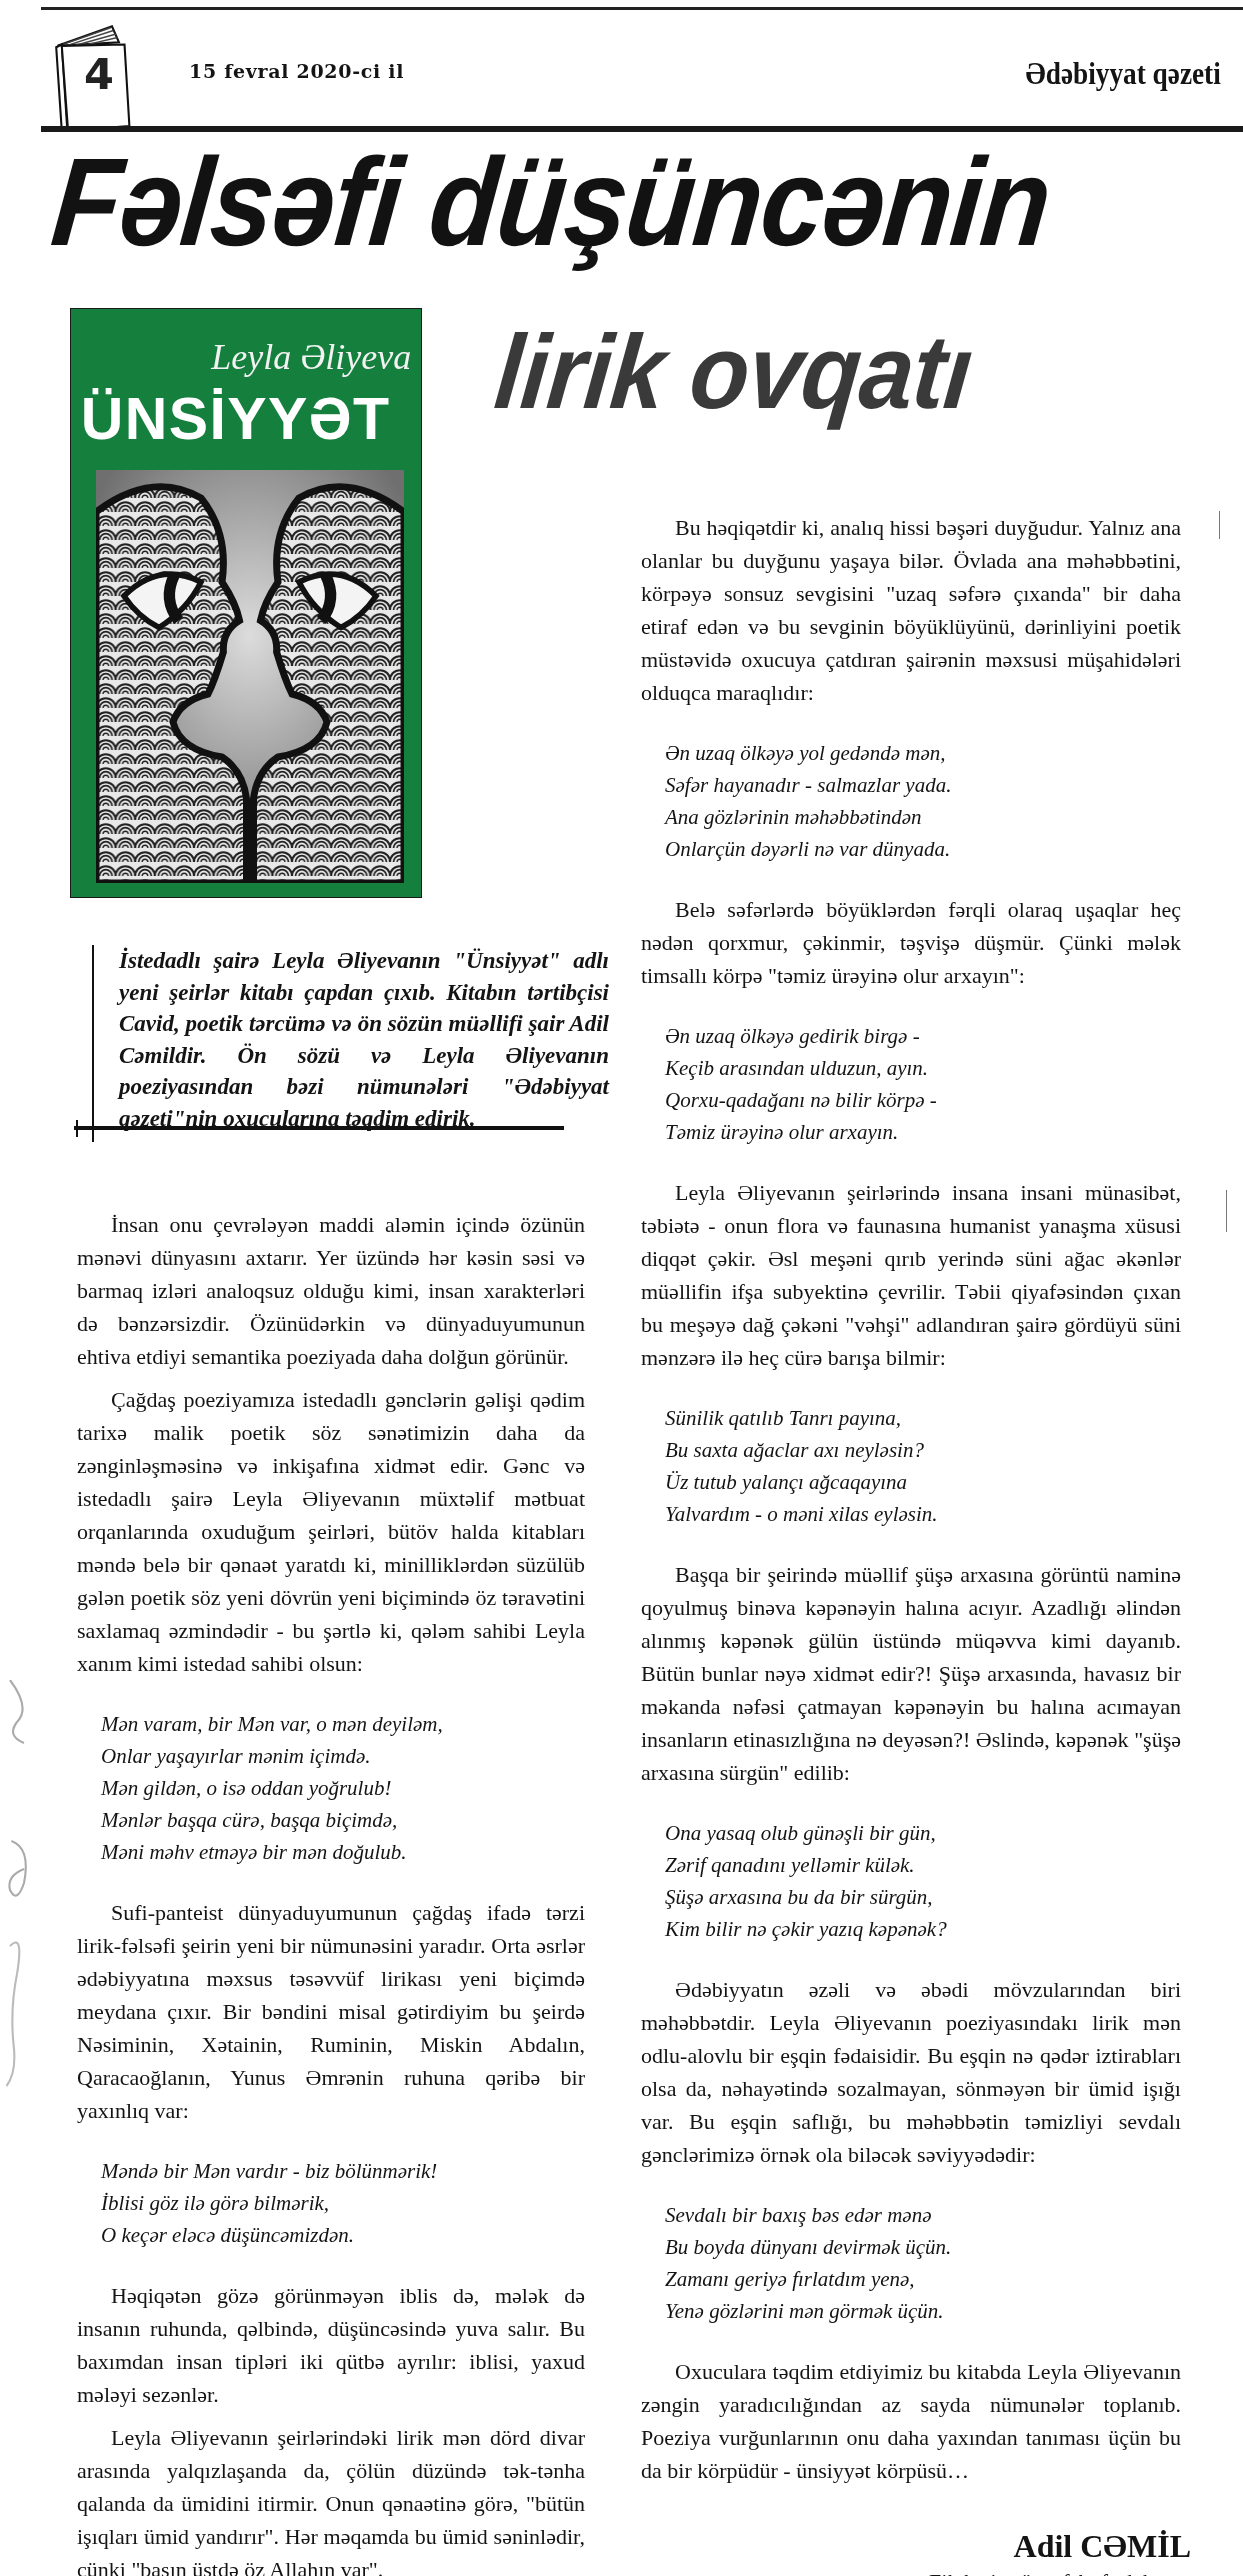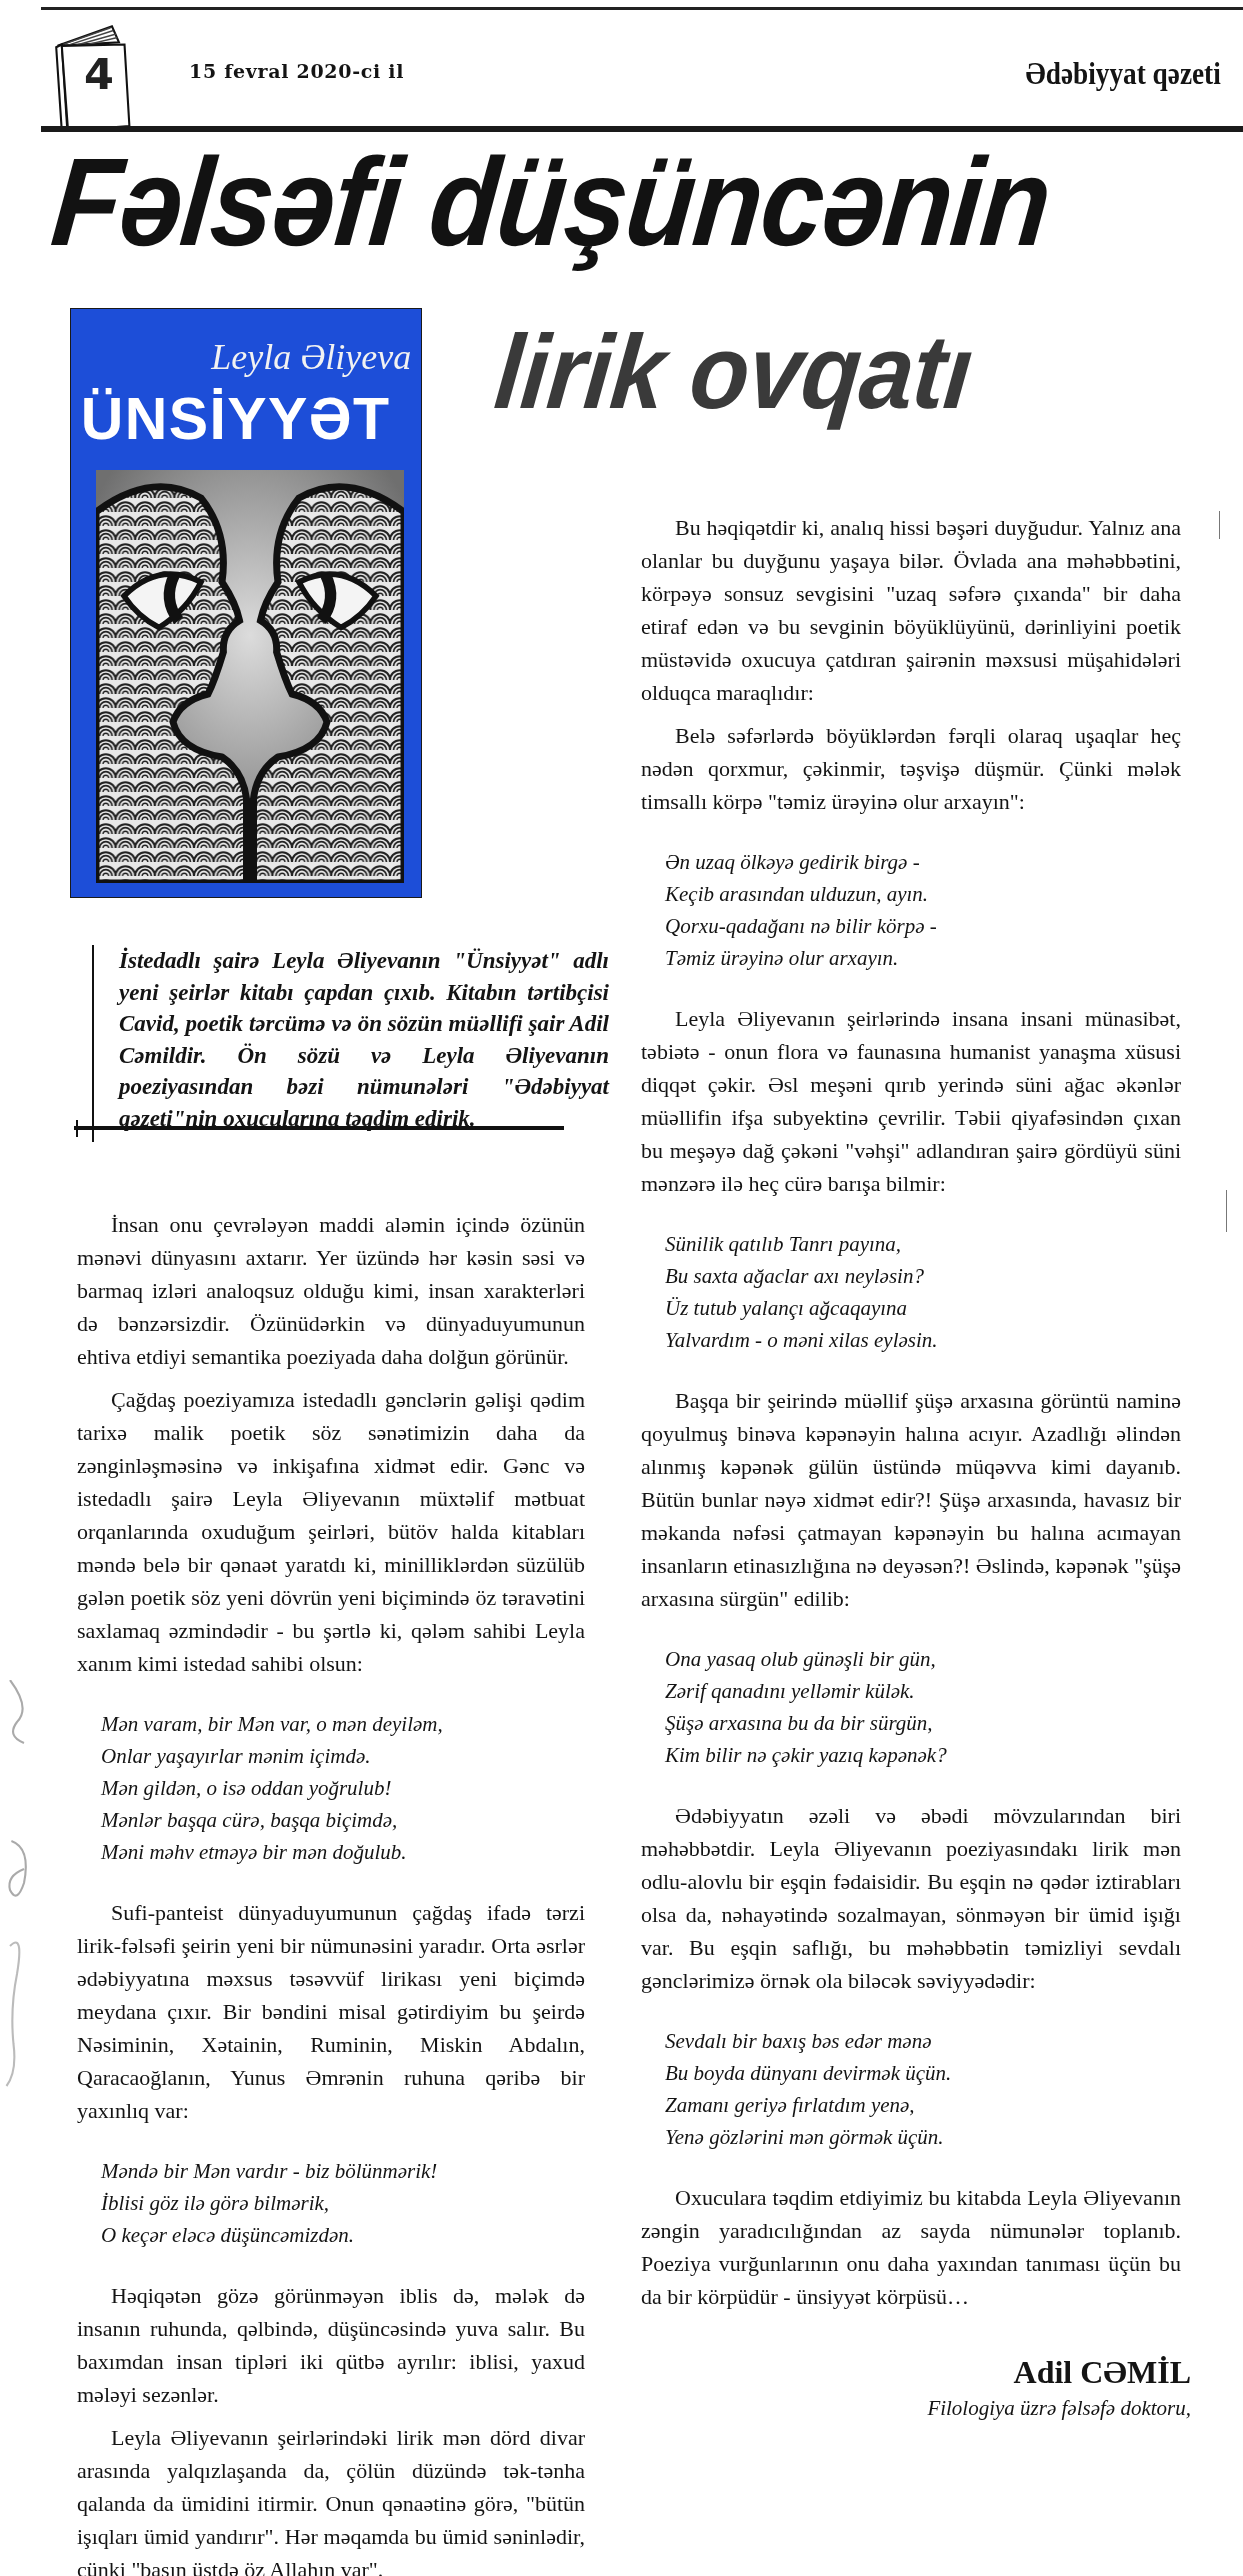--- a/index.html
+++ b/index.html
@@ -14,21 +14,21 @@
   .date { left:189px; top:60px; font-family:"DejaVu Serif", serif; font-weight:bold; font-size:19px; letter-spacing:0.7px; }
   .paper { right:22.4px; top:56px; font-family:"Liberation Serif", serif; font-size:31px; font-weight:bold; transform:scaleX(0.88); transform-origin:right; }
 
   
   .headline1 { left:59px; top:139px; font-family:"Liberation Sans", sans-serif; font-weight:bold; font-style:italic;
                font-size:125px; line-height:1; letter-spacing:-1.4px; transform:scaleX(0.9) skewX(-6deg); transform-origin:left top; color:#121212; }
   .headline2 { left:501px; top:319px; font-family:"Liberation Sans", sans-serif; font-weight:bold; font-style:italic;
                font-size:105px; line-height:1; letter-spacing:-0.7px; transform:scaleX(0.92) skewX(-6deg); transform-origin:left top; color:#3a3a3a; }
 
   
-  .cover { left:70px; top:308px; width:350px; height:588px; background:#1d4ed8; border:1.4px solid #1a1a1a; overflow:hidden; }
+  .cover { left:70px; top:308px; width:350px; height:588px; background:#15803d; border:1.4px solid #1a1a1a; overflow:hidden; }
   .cover-author { position:absolute; left:0; right:9.8px; top:26.6px; text-align:right; color:#f2f2f2;
                   font-family:"Liberation Serif", serif; font-style:italic; font-size:36px; }
   .cover-title { position:absolute; left:9.8px; top:76px; color:#ffffff; font-family:"Liberation Sans", sans-serif;
                  font-weight:bold; font-size:59px; letter-spacing:1.4px; }
   .cover-art { position:absolute; left:25px; top:161px; width:308px; height:413px; }
 
   
   .lead { left:92px; top:945px; width:490px; border-left:2.1px solid #111; padding:0 0 8.4px 25px;
           font-family:"Liberation Serif", serif; font-weight:bold; font-style:italic; font-size:23px; line-height:31.5px; text-align:justify; }
   .lead-rule { left:74px; top:1126px; width:490px; height:3.5px; background:#111; }
@@ -116,20 +116,26 @@
   <p>Həqiqətən gözə görünməyən iblis də, mələk də insanın ruhunda, qəlbində, düşüncəsində yuva salır. Bu baxımdan insan tipləri iki qütbə ayrılır: iblisi, yaxud mələyi sezənlər.</p>
   <p>Leyla Əliyevanın şeirlərindəki lirik mən dörd divar arasında yalqızlaşanda da, çölün düzündə tək-tənha qalanda da ümidini itirmir. Onun qənaətinə görə, "bütün işıqları ümid yandırır". Hər məqamda bu ümid səninlədir, çünki "başın üstdə öz Allahın var".</p>
   <div class="stanza">
     <div>Sən yalqız olsan da bu yer üzündə</div>
 
   </div>
 </div>
 
 <div class="abs col col-right">
   <p>Bu həqiqətdir ki, analıq hissi bəşəri duyğudur. Yalnız ana olanlar bu duyğunu yaşaya bilər. Övlada ana məhəbbətini, körpəyə sonsuz sevgisini "uzaq səfərə çıxanda" bir daha etiraf edən və bu sevginin böyüklüyünü, dərinliyini poetik müstəvidə oxucuya çatdıran şairənin məxsusi müşahidələri olduqca maraqlıdır:</p>
+  <div class="stanza">
+    <div>Ən uzaq ölkəyə yol gedəndə mən,</div>
+    <div>Səfər hayanadır - salmazlar yada.</div>
+    <div>Ana gözlərinin məhəbbətindən</div>
+    <div>Onlarçün dəyərli nə var dünyada.</div>
+  </div>
   <p>Belə səfərlərdə böyüklərdən fərqli olaraq uşaqlar heç nədən qorxmur, çəkinmir, təşvişə düşmür. Çünki mələk timsallı körpə "təmiz ürəyinə olur arxayın":</p>
   <div class="stanza">
     <div>Ən uzaq ölkəyə gedirik birgə -</div>
     <div>Keçib arasından ulduzun, ayın.</div>
     <div>Qorxu-qadağanı nə bilir körpə -</div>
     <div>Təmiz ürəyinə olur arxayın.</div>
   </div>
   <p>Leyla Əliyevanın şeirlərində insana insani münasibət, təbiətə - onun flora və faunasına humanist yanaşma xüsusi diqqət çəkir. Əsl meşəni qırıb yerində süni ağac əkənlər müəllifin ifşa subyektinə çevrilir. Təbii qiyafəsindən çıxan bu meşəyə dağ çəkəni "vəhşi" adlandıran şairə gördüyü süni mənzərə ilə heç cürə barışa bilmir:</p>
   <div class="stanza">
     <div>Sünilik qatılıb Tanrı payına,</div>

